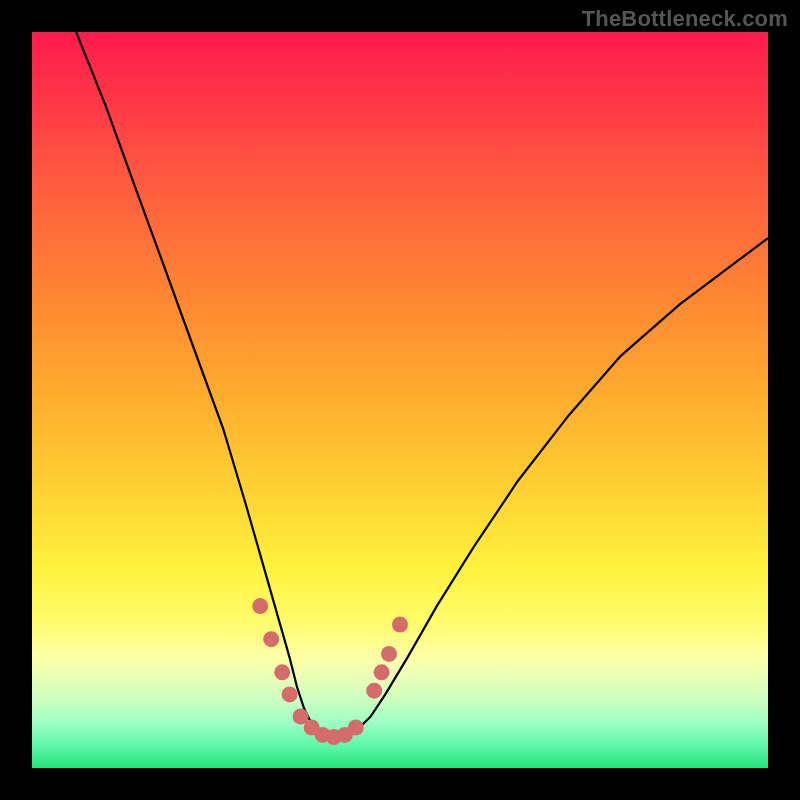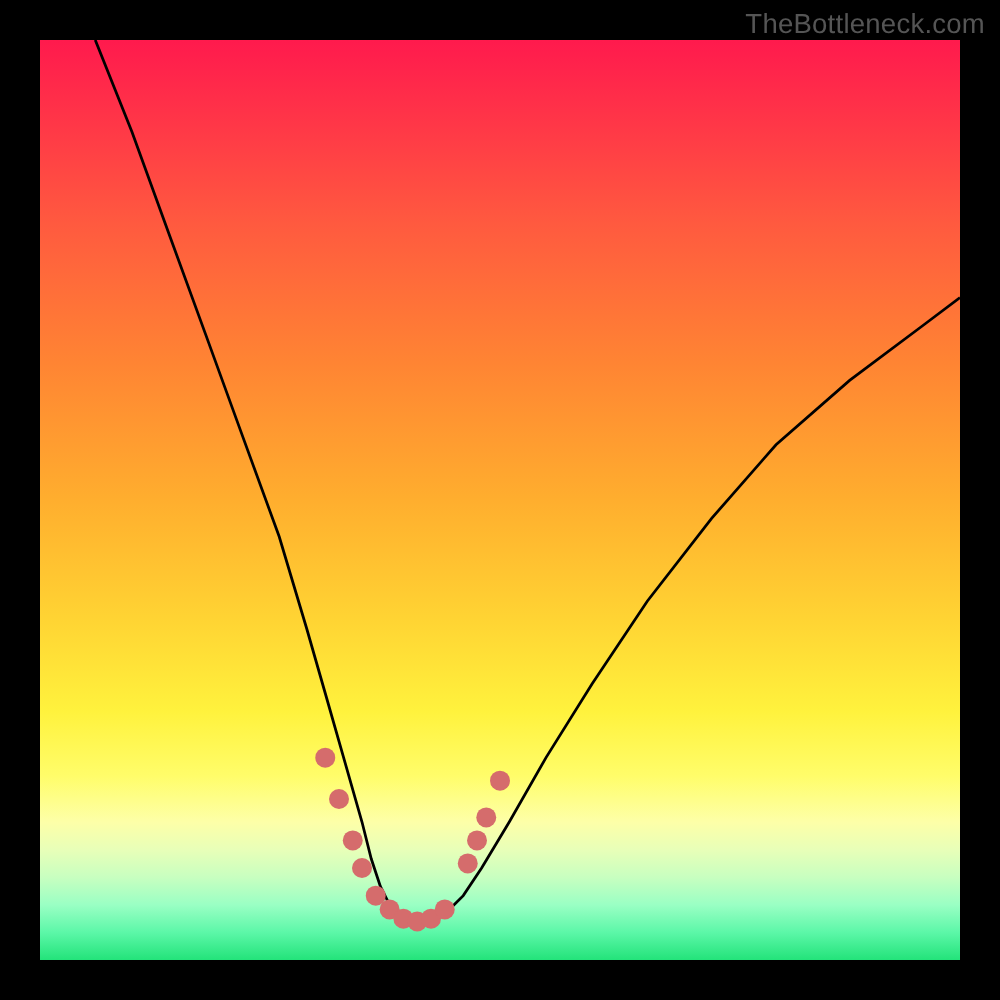--- a/index.html
+++ b/index.html
@@ -39,21 +39,21 @@
       #c8ffc0 91%,
       #9affc4 94%,
       #5cf7a8 97%,
       #23e37a 100%);
   }
   .watermark {
     position: absolute;
     top: 6px;
     right: 12px;
     font-size: 22px;
-    font-weight: 400;
+    font-weight: 700;
     color: #555;
     letter-spacing: 0.2px;
   }
   svg.curve {
     position: absolute;
     top: 0;
     left: 0;
     width: 736px;
     height: 736px;
   }

